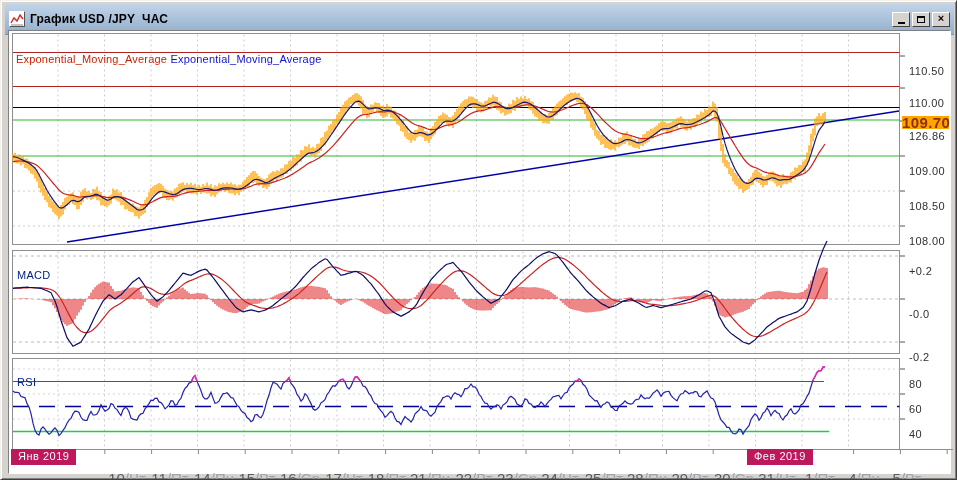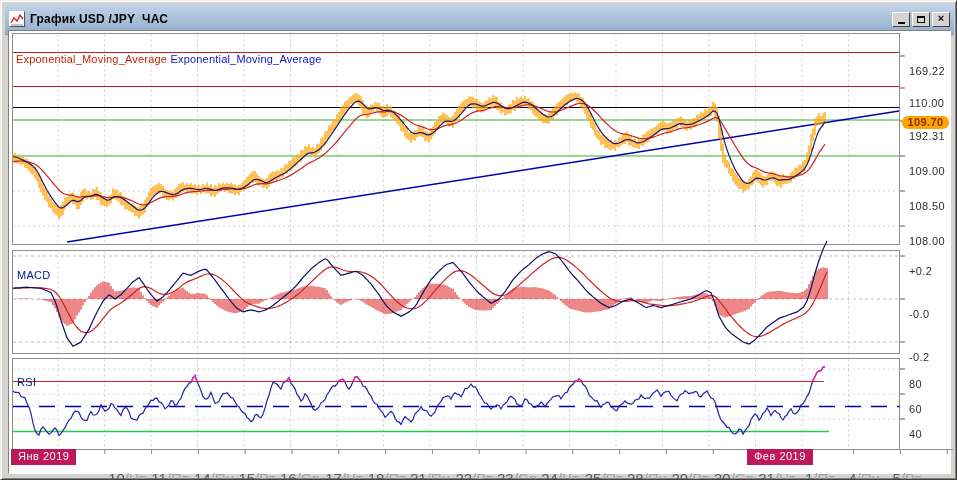--- a/index.html
+++ b/index.html
@@ -40,22 +40,22 @@
     border-right:1px solid #ffffff;border-bottom:1px solid #ffffff;
   }
   #chart-svg{position:absolute;left:0;top:0;pointer-events:none;}
   .overlay{position:absolute;left:0;top:0;width:957px;height:480px;pointer-events:none;margin-top:16px;}
   .panel-hit{position:absolute;pointer-events:auto;}
   .ema-labels{position:absolute;left:15px;top:36px;font-size:11px;letter-spacing:.2px;white-space:pre;}
   .ind-label{position:absolute;font-size:11px;color:#002288;letter-spacing:.3px;}
   .ylab{position:absolute;left:908px;font-size:11px;color:#30302f;letter-spacing:.4px;}
   .price-badge{
     position:absolute;left:901px;width:47px;height:13px;
-    background:#ffa400;color:#8b3200;font-size:11px;font-weight:bold;
-    text-align:center;line-height:13px;letter-spacing:.4px;border-radius:6px;
+    background:#ffa400;color:#8b3200;font-size:15px;font-weight:bold;
+    text-align:center;line-height:13px;letter-spacing:.4px;
   }
   .month-badge{
     position:absolute;height:16px;padding:1px 7px 0 7px;
     background:#be185d;color:#f6fafd;font-size:11px;letter-spacing:.5px;
   }
   .xlab{position:absolute;top:453px;width:56px;text-align:center;font-size:15px;white-space:nowrap;}
   .xlab .dnum{color:#5a5a66;}
   .xlab .dday{color:#a2a2aa;}
   .groove{position:absolute;left:8px;width:941px;height:2px;top:469px;
     border-top:1px solid #9a9a9a;border-bottom:1px solid #ffffff;}
@@ -222,23 +222,23 @@
 
     <div class="ind-label" style="left:16px;top:252px;">MACD</div>
     <div class="ind-label" style="left:16px;top:359px;">RSI</div>
 
     <div class="price-badge" style="top:99px;">109.70</div>
 
     <div class="month-badge" style="left:10px;top:432px;">Янв 2019</div>
     <div class="month-badge" style="left:746px;top:432px;">Фев 2019</div>
 
     <div id="ylabels">
-        <span class="ylab" style="top: 48px;">169.22</span>
+        <span class="ylab" style="top: 48px;">110.50</span>
         <span class="ylab" style="top: 80px;">110.00</span>
-        <span class="ylab" style="top: 113px;">192.31</span>
+        <span class="ylab" style="top: 113px;">126.86</span>
         <span class="ylab" style="top: 148px;">109.00</span>
         <span class="ylab" style="top: 183px;">108.50</span>
         <span class="ylab" style="top: 218px;">108.00</span>
         <span class="ylab" style="top: 248px;">+0.2</span>
         <span class="ylab" style="top: 291px;">-0.0</span>
         <span class="ylab" style="top: 334px;">-0.2</span>
         <span class="ylab" style="top: 361px;">80</span>
         <span class="ylab" style="top: 386px;">60</span>
         <span class="ylab" style="top: 411px;">40</span>
       </div>

